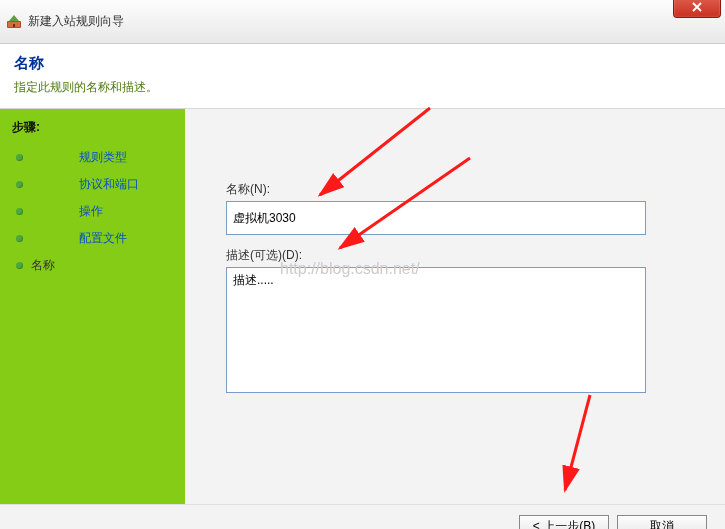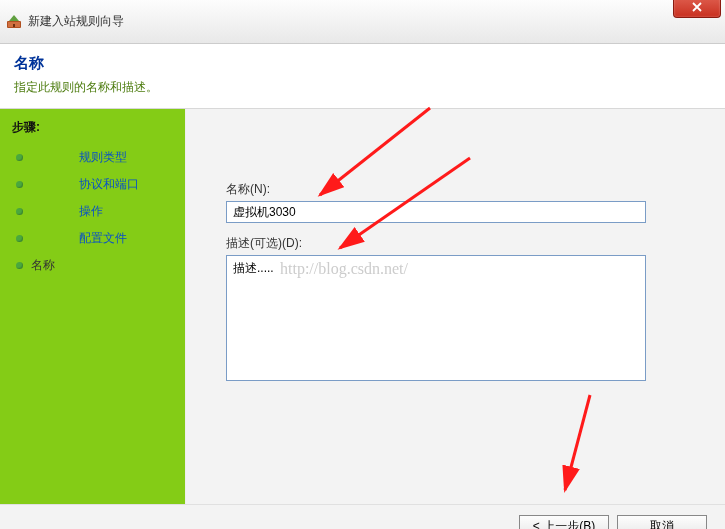--- a/index.html
+++ b/index.html
@@ -13,23 +13,23 @@
 .header-area .subtitle { font-size: 12px; color: #4d7c0f; }
 .body-area { display: flex; height: 395px; }
 .sidebar { width: 186px; background: #84cc16; padding: 10px 12px; border-right: 1px solid #eee; }
 .sidebar-title { font-weight: bold; color: #111; margin-bottom: 8px; }
 .step-item { display: flex; align-items: center; padding: 5px 0 5px 4px; color: #333; cursor: default; }
 .step-item.link { color: #0a52c4; cursor: pointer; gap: 48px; }
 .bullet { width: 7px; height: 7px; border-radius: 50%; background: #4aa83e; margin-right: 8px; flex-shrink: 0; box-shadow: inset -1px -1px 1px rgba(0,0,0,0.2); }
 .content { flex: 1; background: #f3f3f3; padding: 60px 30px 20px 40px; position: relative; }
 .field-row { margin-bottom: 12px; margin-top: 12px; }
 .field-label { color: #333; margin-bottom: 3px; display: block; }
-input.text-input { width: 420px; height: 22px; border: 1px solid #7a9cc6; padding: 6px 6px; font-size: 12px; font-family: inherit; background: #fff; }
+input.text-input { width: 420px; height: 34px; border: 1px solid #7a9cc6; padding: 6px 6px; font-size: 12px; font-family: inherit; background: #fff; }
 textarea.text-area { width: 420px; height: 126px; border: 1px solid #7a9cc6; padding: 4px 6px; font-size: 12px; font-family: inherit; background: #fff; resize: none; }
-.watermark { position: absolute; left: 280px; top: 260px; color: #ccc; font-size: 16px; font-family: Liberation Serif, serif; pointer-events: none; }
+.watermark { position: absolute; left: 280px; top: 260px; color: #ccc; font-size: 16px; font-family: Liberation Sans, sans-serif; pointer-events: none; }
 .footer { height: 44px; display: flex; justify-content: flex-end; align-items: center; padding: 0 18px; gap: 8px; background: #f3f3f3; border-top: 1px solid #e0e0e0; }
 .btn { min-width: 90px; height: 24px; border: 1px solid #888; background: linear-gradient(#fdfdfd, #e6e6e6); font-size: 12px; cursor: pointer; padding: 0 10px; font-family: inherit; }
 .btn.primary { border: 1px solid #3c7fb1; box-shadow: 0 0 2px #6bb0e8; background: linear-gradient(#f2f8fd, #d6eaf8); }
 .arrow { position: absolute; pointer-events: none; }
 </style>
 </head>
 <body>
 
 <div class="titlebar">
   <span class="app-icon">

